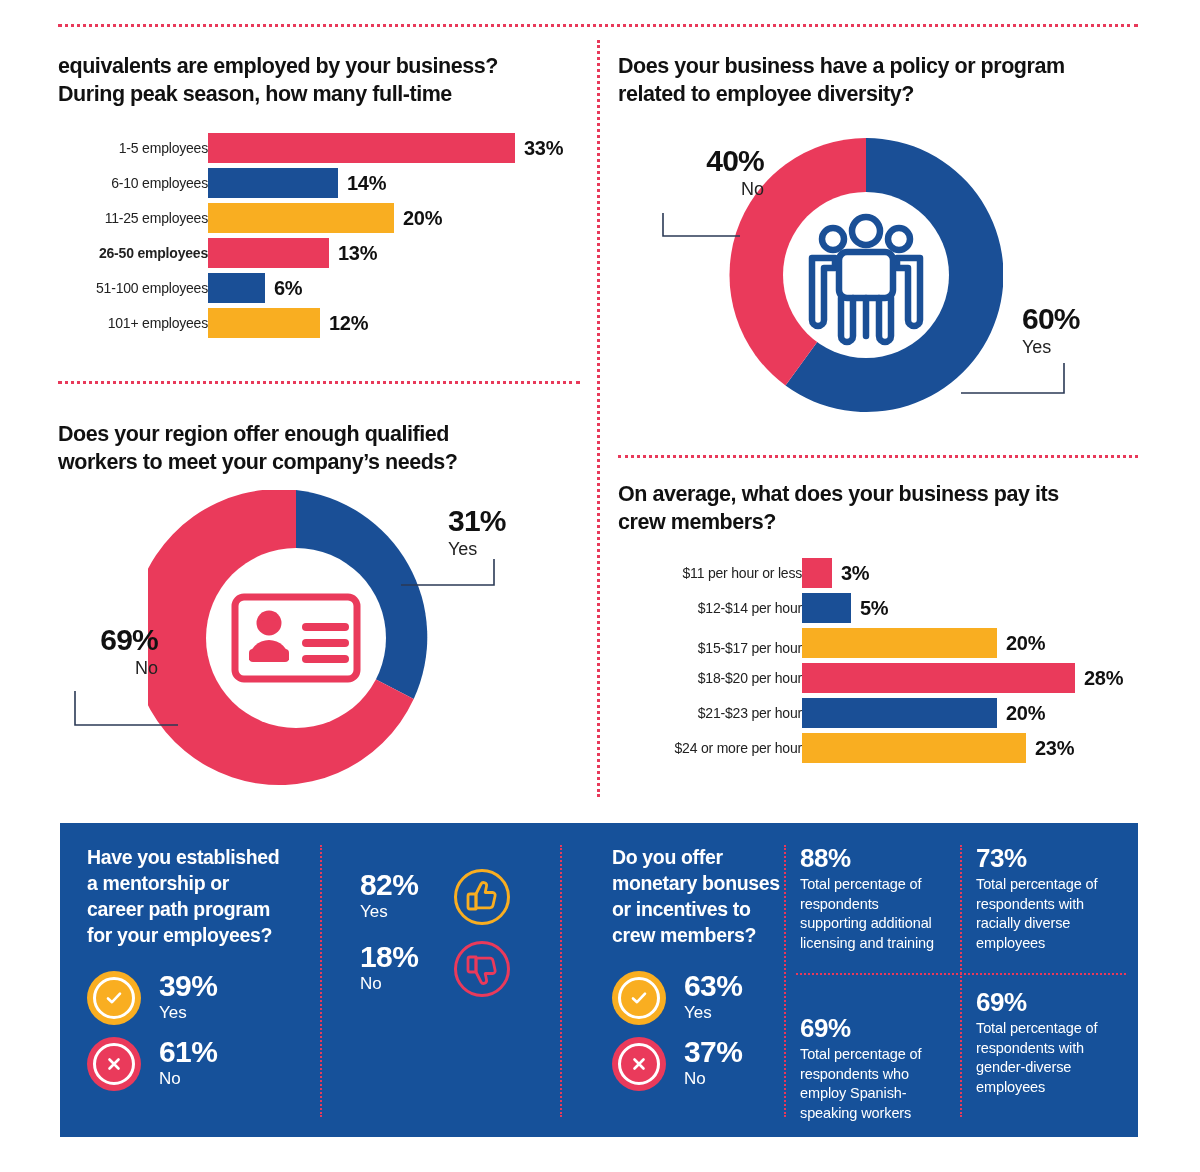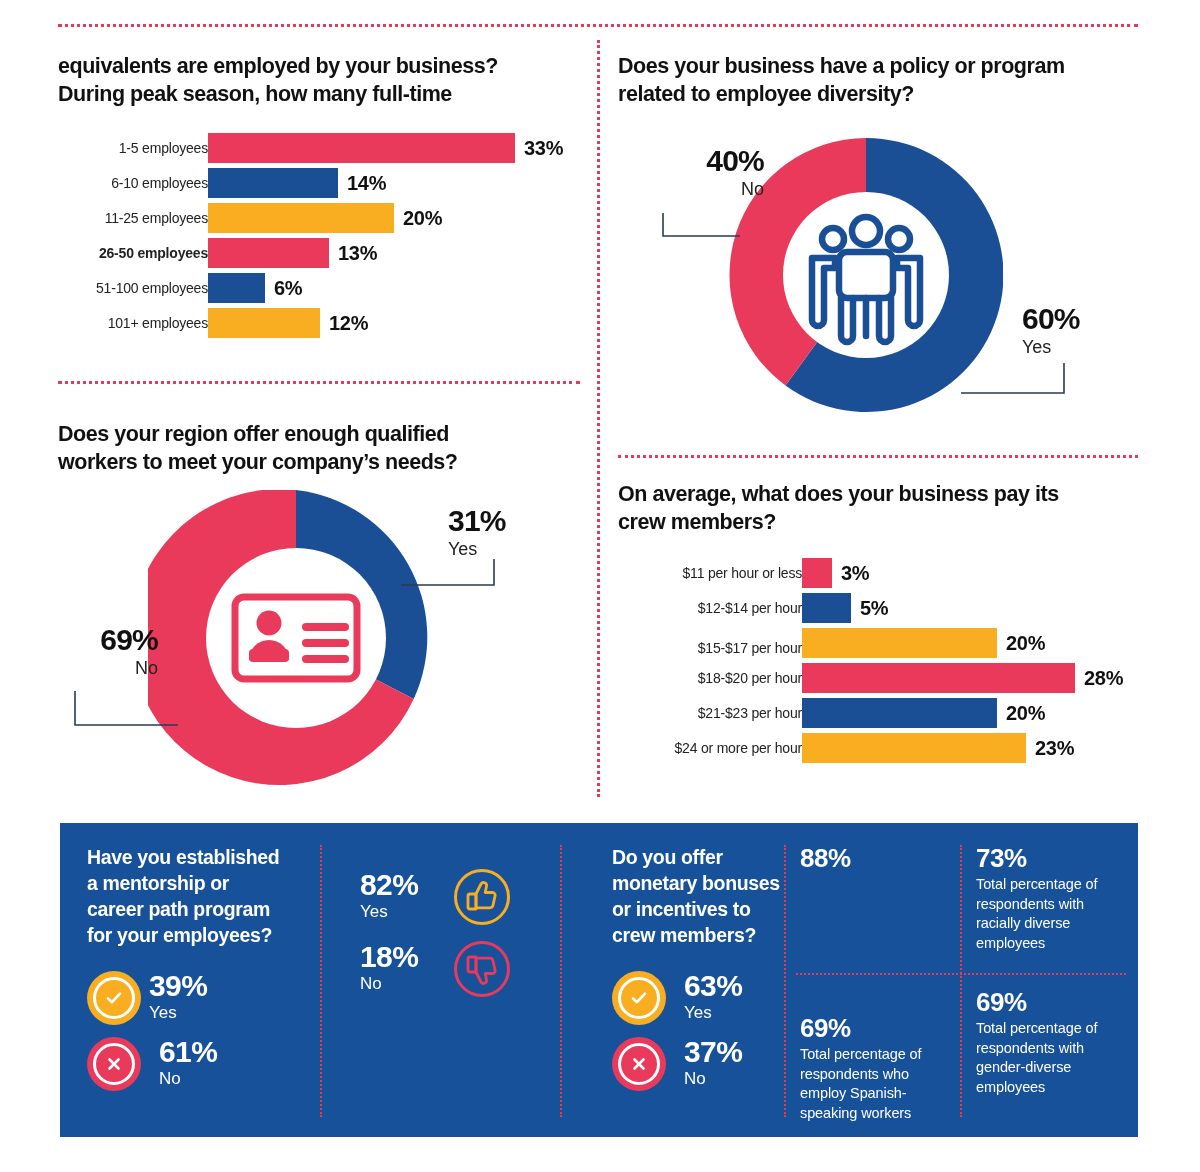--- a/index.html
+++ b/index.html
@@ -256,21 +256,21 @@
       <div>for your employees?</div>
     </div>
     <div class="bp-row" style="margin-top:22px;">
       <div class="badge" style="background:#f9ae21;">
         <div class="ring">
           <svg width="18" height="18" viewBox="0 0 18 18">
             <path d="M3 9.5 L7 13.2 L15 4.6" stroke="#fff" stroke-width="2.6" fill="none" stroke-linecap="round" stroke-linejoin="round"></path>
           </svg>
         </div>
       </div>
-      <div style="margin-left:8px;">
+      <div style="margin-left:18px;">
         <div class="bp-pc">39%</div>
         <div class="bp-yn">Yes</div>
       </div>
     </div>
     <div class="bp-row" style="margin-top:12px;">
       <div class="badge" style="background:#ea3a5b;">
         <div class="ring">
           <svg width="18" height="18" viewBox="0 0 18 18">
             <path d="M4.5 4.5 L13.5 13.5 M13.5 4.5 L4.5 13.5" stroke="#fff" stroke-width="2.6" fill="none" stroke-linecap="round"></path>
           </svg>
@@ -342,20 +342,21 @@
       </div>
       <div style="margin-left:18px;">
         <div class="bp-pc">37%</div>
         <div class="bp-yn">No</div>
       </div>
     </div>
   </div>
 
   <div class="abs" style="left:740px;top:22px;width:148px;">
     <div class="stat-pc">88%</div>
+    <div class="stat-txt">Total percentage of respondents supporting additional licensing and training</div>
   </div>
   <div class="abs" style="left:916px;top:22px;width:150px;">
     <div class="stat-pc">73%</div>
     <div class="stat-txt">Total percentage of respondents with racially diverse employees</div>
   </div>
   <div class="abs" style="left:740px;top:192px;width:152px;">
     <div class="stat-pc">69%</div>
     <div class="stat-txt">Total percentage of respondents who employ Spanish-speaking workers</div>
   </div>
   <div class="abs" style="left:916px;top:166px;width:140px;">

